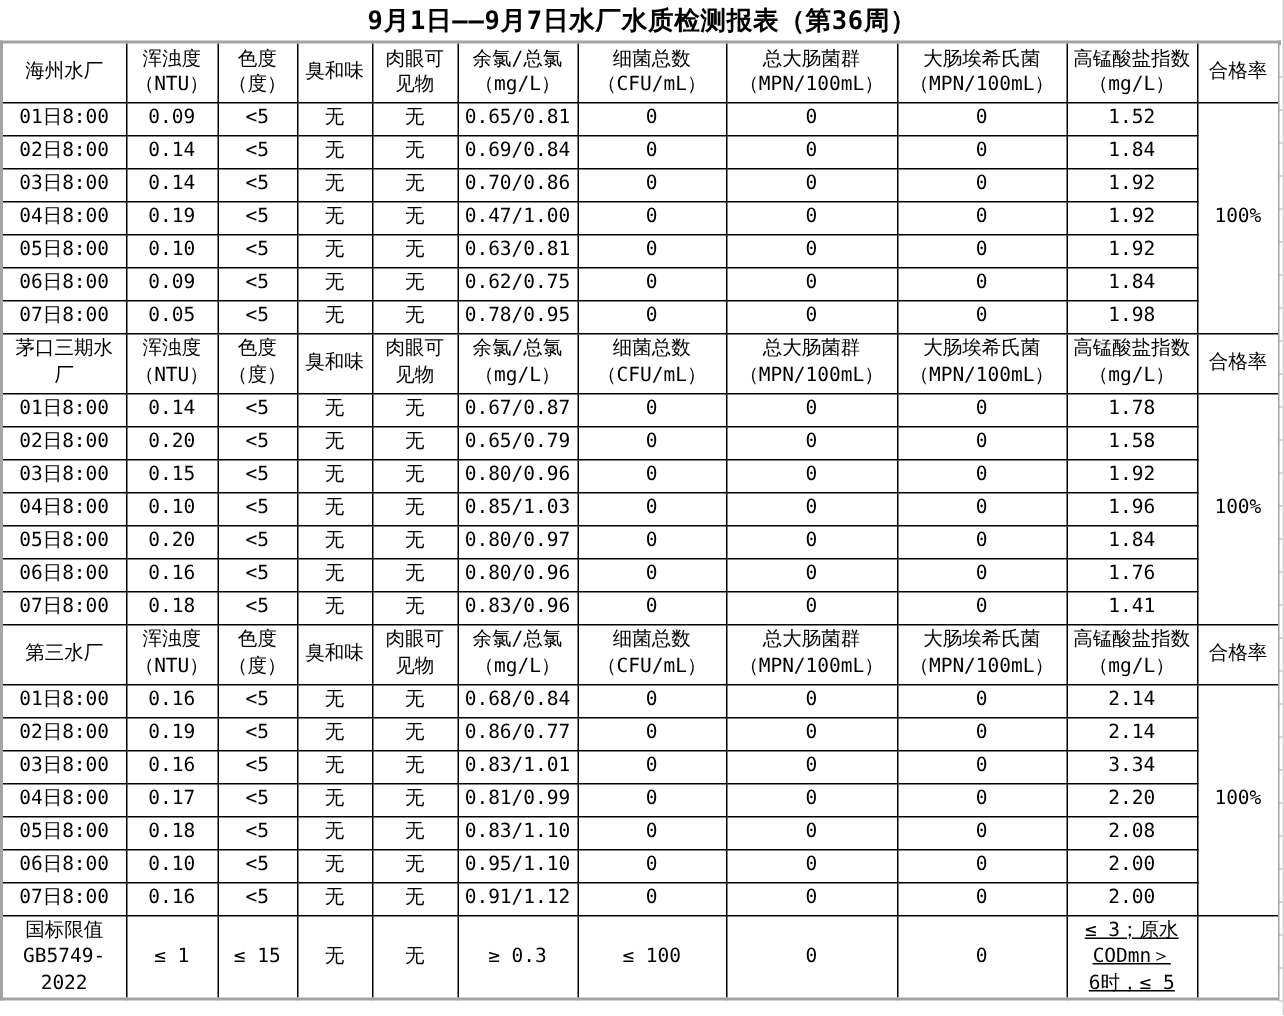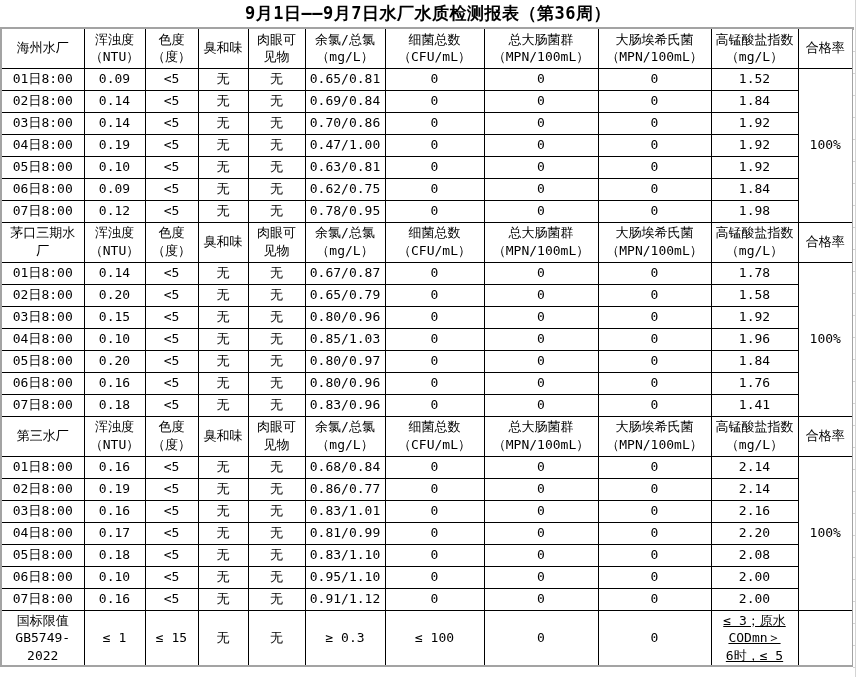--- a/index.html
+++ b/index.html
@@ -174,21 +174,21 @@
           <td>无</td>
           <td>无</td>
           <td>0.62/0.75</td>
           <td>0</td>
           <td>0</td>
           <td>0</td>
           <td>1.84</td>
         </tr>
         <tr class="data-row">
           <td>07日8:00</td>
-          <td>0.12</td>
+          <td>0.05</td>
           <td>&lt;5</td>
           <td>无</td>
           <td>无</td>
           <td>0.78/0.95</td>
           <td>0</td>
           <td>0</td>
           <td>0</td>
           <td>1.98</td>
         </tr>
         <tr class="header-row">
@@ -330,21 +330,21 @@
         <tr class="data-row">
           <td>03日8:00</td>
           <td>0.16</td>
           <td>&lt;5</td>
           <td>无</td>
           <td>无</td>
           <td>0.83/1.01</td>
           <td>0</td>
           <td>0</td>
           <td>0</td>
-          <td>2.16</td>
+          <td>3.34</td>
         </tr>
         <tr class="data-row">
           <td>04日8:00</td>
           <td>0.17</td>
           <td>&lt;5</td>
           <td>无</td>
           <td>无</td>
           <td>0.81/0.99</td>
           <td>0</td>
           <td>0</td>

